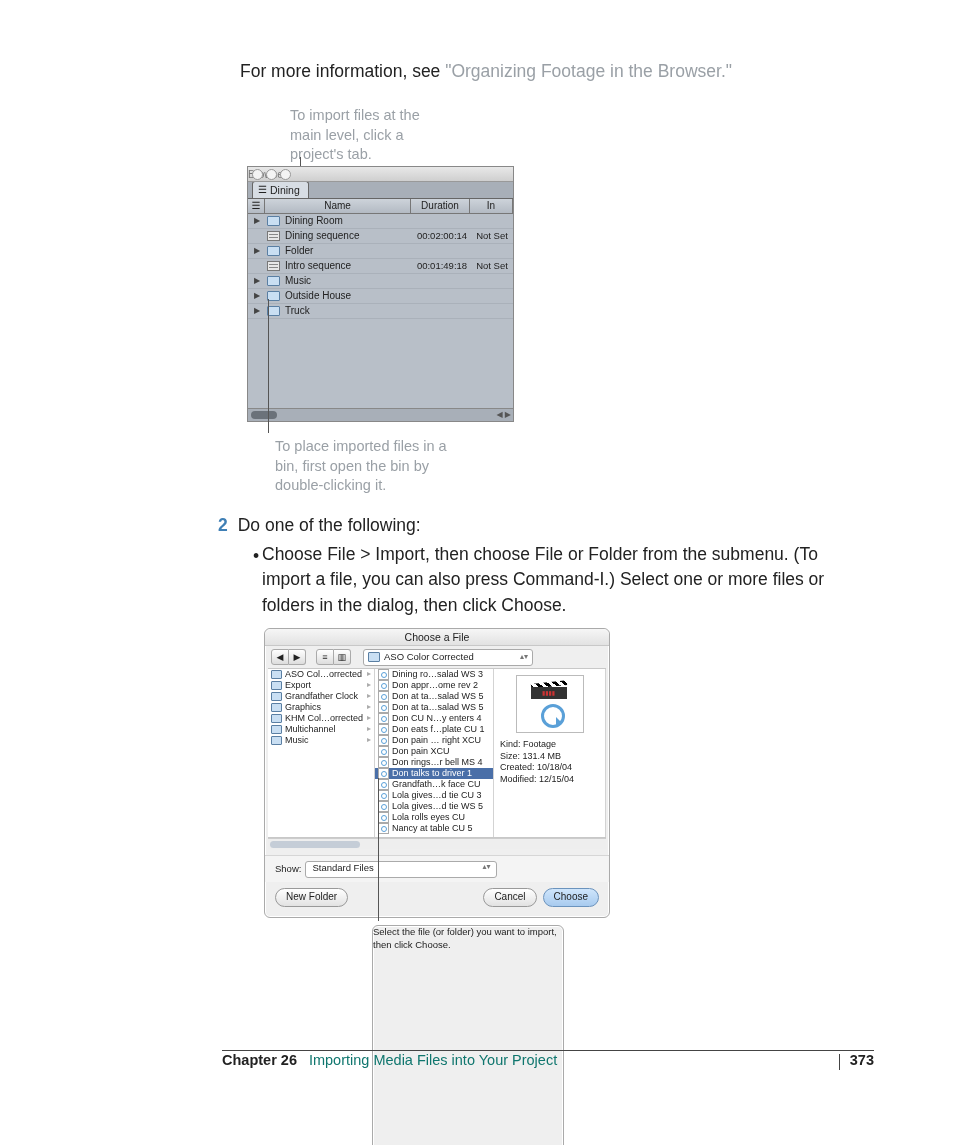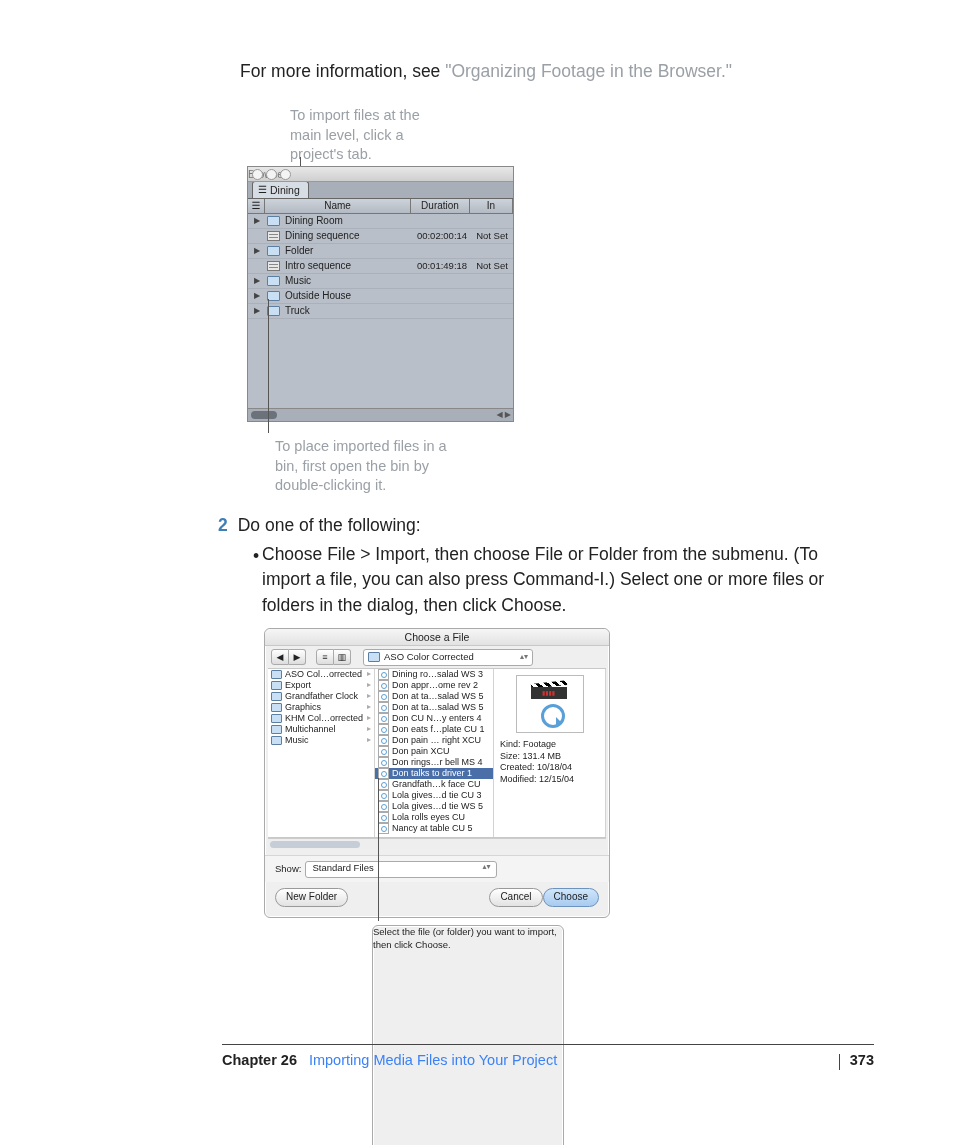--- a/index.html
+++ b/index.html
@@ -73,27 +73,27 @@
   .preview .clap{position:absolute;top:6px;left:14px;width:36px;height:5px;background:repeating-linear-gradient(45deg,#000 0 3px,#fff 3px 6px);transform:rotate(-6deg)}
   .preview .clapbody{position:absolute;top:11px;left:14px;width:36px;height:12px;background:#333;display:flex;align-items:center;justify-content:center;color:#c33;font-size:6px}
   .preview .qt{position:absolute;top:28px;left:24px;width:18px;height:18px;border:3px solid #5aa0d8;border-radius:50%}
   .preview .qt::after{content:"";position:absolute;right:-4px;bottom:-2px;border:5px solid transparent;border-left-color:#5aa0d8}
   .meta{font-size:9px;line-height:1.3}
   .sbar{height:10px;background:#eee;border-top:1px solid #ccc;margin:0 3px;display:flex;align-items:center}
   .sbar .thumb{height:7px;flex:1;max-width:90px;background:#c5cdd7;border-radius:4px;margin-left:2px}
   .showrow{display:flex;align-items:center;height:26px;padding:0 10px;gap:4px;border-top:1px solid #d6d6d6;margin-top:6px;background:#f4f4f4}
   .showdrop{height:15px;background:#fff;border:1px solid #aaa;border-radius:3px;display:flex;align-items:flex-start;padding:0 6px;gap:6px;width:178px}
   .showdrop .dd{margin-left:auto;font-size:8px;color:#777}
-  .btns{display:flex;align-items:center;height:30px;padding:0 10px;}
+  .btns{display:flex;align-items:center;height:30px;padding:0 10px;gap:6px}
   .btn{height:17px;padding:0 10px;border:1px solid #999;border-radius:10px;background:linear-gradient(#fff,#e2e2e2);font-size:10px;display:flex;align-items:center}
   .btn.primary{background:linear-gradient(#cfe5fb,#a8cbef);border-color:#6b93bd}
   .btns .spacer{flex:1}
-  .footer{position:absolute;left:222px;right:80px;bottom:74px;border-top:1px solid #444;padding-top:6px;display:flex;align-items:baseline;font-size:14.5px}
+  .footer{position:absolute;left:222px;right:80px;bottom:74px;border-top:1px solid #444;display:flex;align-items:baseline;font-size:14.5px}
   .footer .chap{font-weight:700;margin-right:12px}
-  .footer .title{color:#3b82f6}
+  .footer .title{color:#0f766e}
   .footer .pg{margin-left:auto;font-weight:700}
   .vr{border-left:1px solid #444;height:16px;margin:0 10px;display:inline-block;vertical-align:middle}
 </style>
 </head>
 <body>
 
 <div class="page">
   <div class="intro">
     <span>For more information, see </span><span class="gray">"Organizing Footage in the Browser."</span>
   </div>

